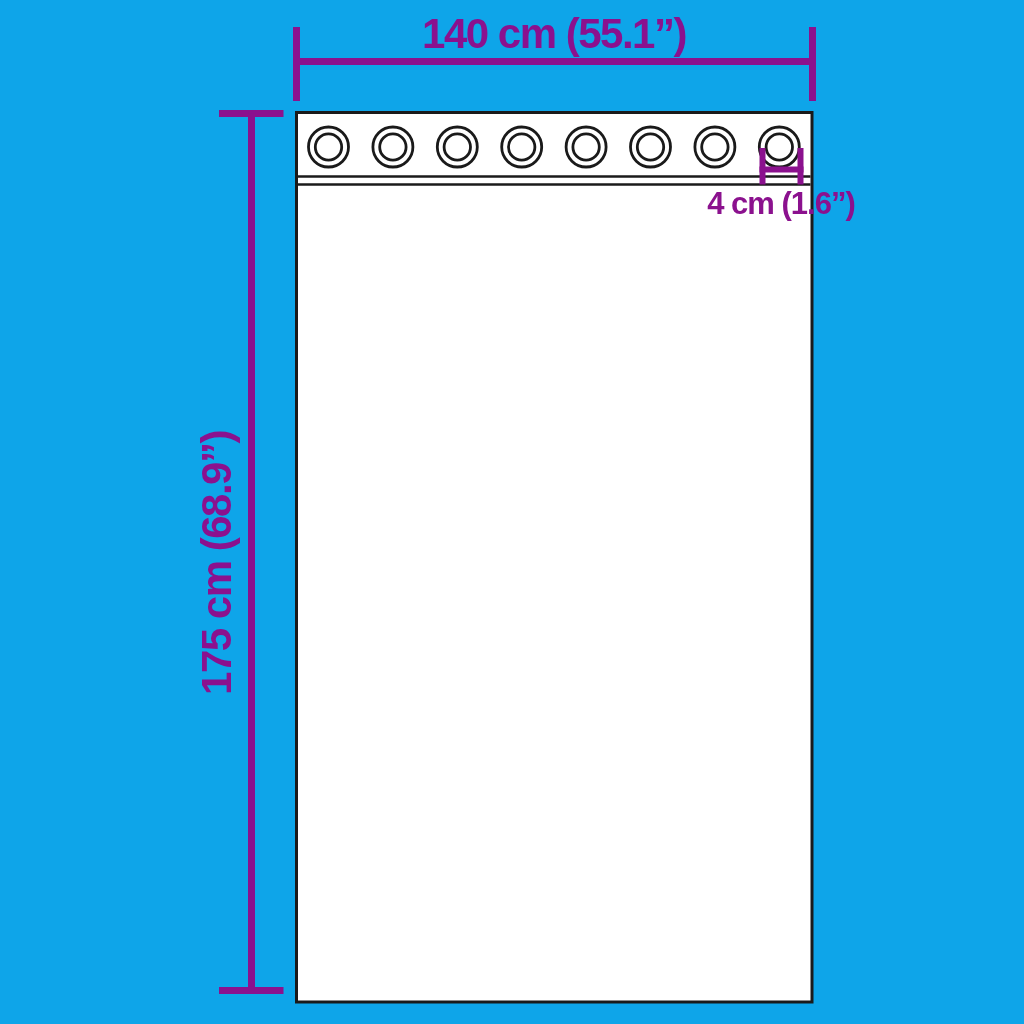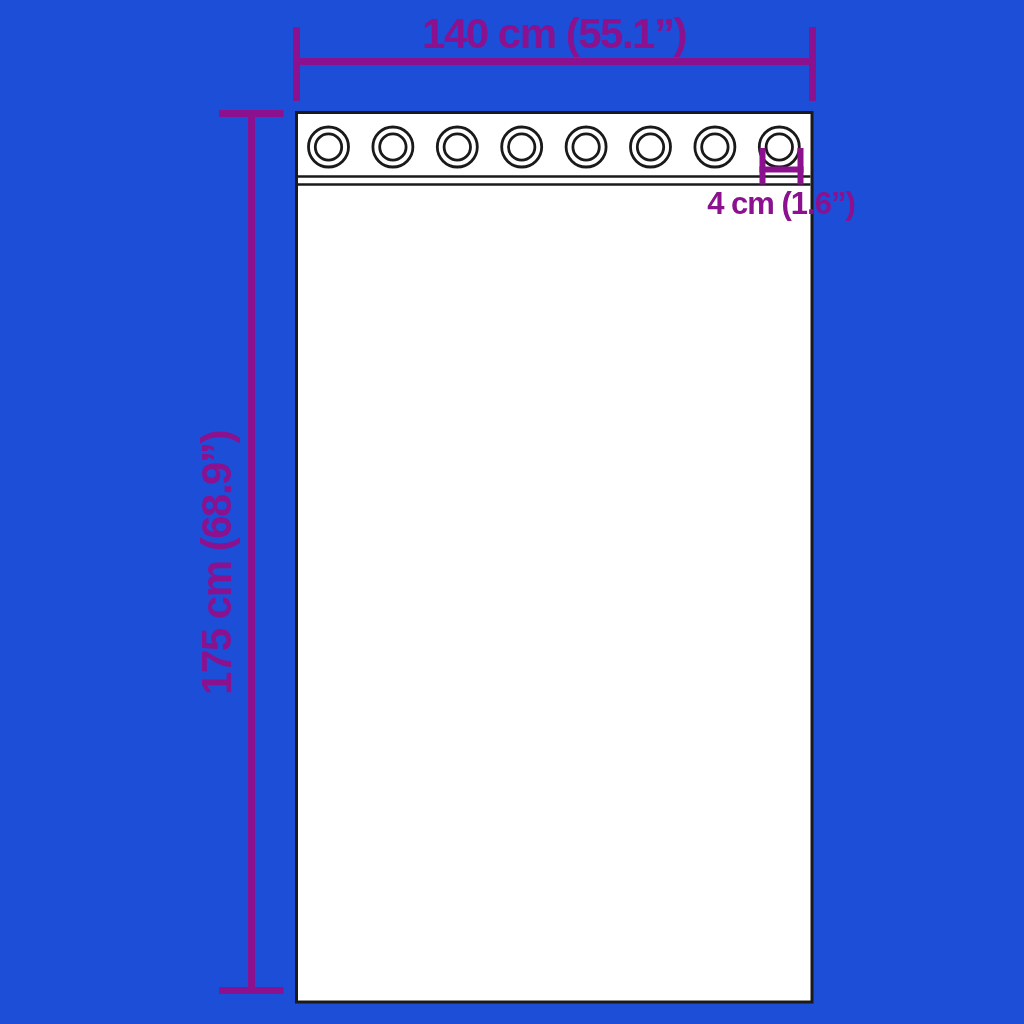--- a/index.html
+++ b/index.html
@@ -4,21 +4,21 @@
 <style>
   html, body {
     margin: 0;
     padding: 0;
     background: #ffffff;
   }
   .stage {
     position: relative;
     width: 1024px;
     height: 1024px;
-    background: #1d4ed8;
+    background: #0ea5e9;
     overflow: hidden;
     font-family: "Liberation Sans", "DejaVu Sans", sans-serif;
   }
   svg { display: block; }
 
   
   .panel {
     fill: #ffffff;
     stroke-width: 3;
   }

